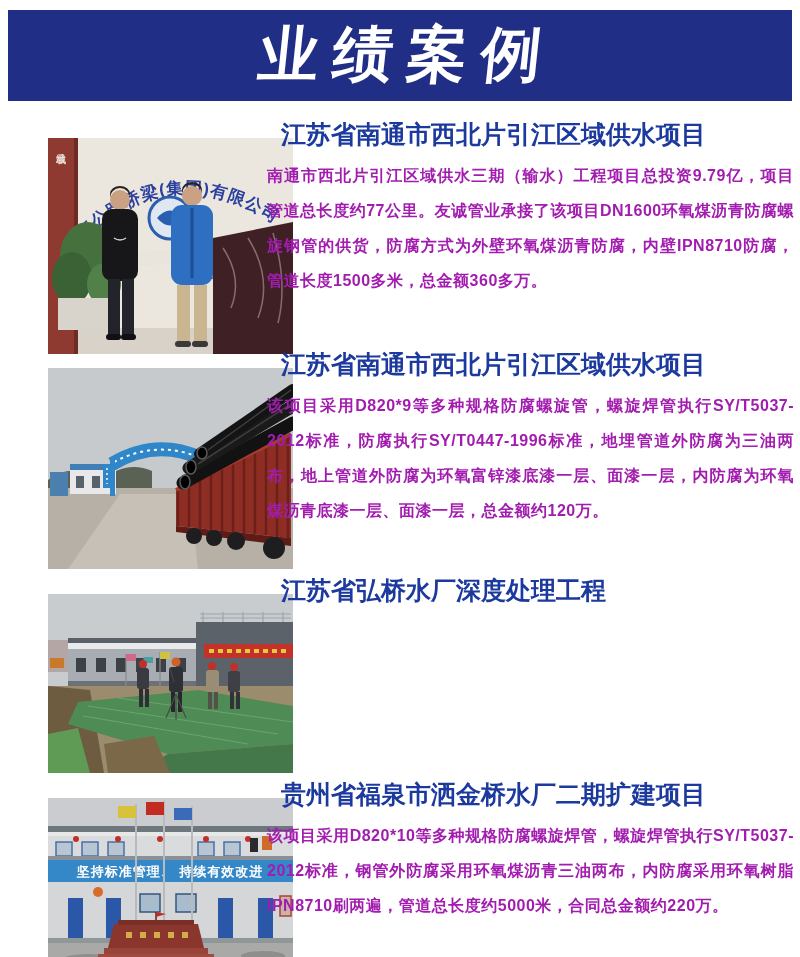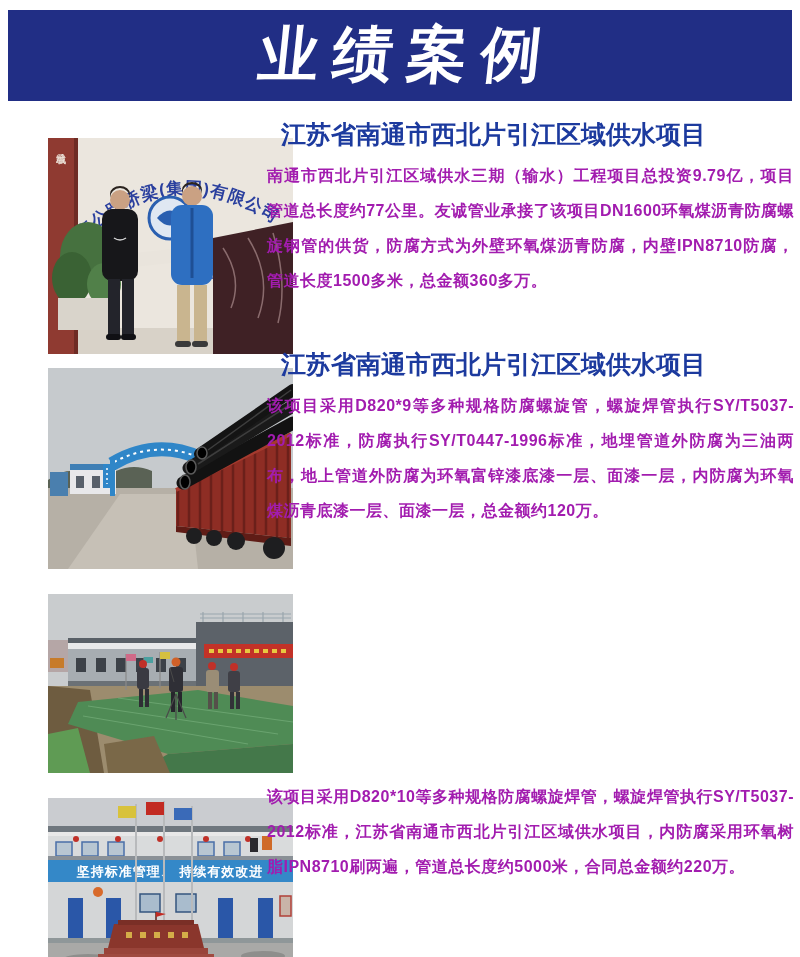--- a/index.html
+++ b/index.html
@@ -250,20 +250,21 @@
         <g>
           <circle cx="186" cy="73" r="4" fill="#c03028"></circle>
           <rect x="180" y="77" width="12" height="21" rx="3" fill="#3f3f46"></rect>
           <rect x="182" y="98" width="4" height="17" fill="#323238"></rect>
             <rect x="188" y="98" width="4" height="17" fill="#323238"></rect>
         </g>
       </g>
     </svg>
   </figure>
   <div class="content">
+    <h2 class="case-title">江苏省弘桥水厂深度处理工程</h2>
   </div>
 </section>
 
 <section class="case" id="sec4">
   <figure class="photo">
     <svg width="245" height="175" viewBox="0 0 245 175">
       <rect width="245" height="60" fill="#caccd0"></rect>
       <g>
         <rect x="0" y="28" width="245" height="6" fill="#6f777e"></rect>
         <rect x="0" y="34" width="245" height="4" fill="#e8e8e8"></rect>
@@ -335,15 +336,16 @@
           <rect x="106" y="134" width="6" height="6"></rect>
             <rect x="120" y="134" width="6" height="6"></rect>
           <rect x="134" y="134" width="6" height="6"></rect>
         </g>
         <rect x="56" y="150" width="104" height="6" fill="#99443a"></rect>
         <rect x="50" y="156" width="116" height="5" fill="#a04a40"></rect>
       </g>
     </svg>
   </figure>
   <div class="content">
-    <p class="case-body">该项目采用D820*10等多种规格防腐螺旋焊管，螺旋焊管执行SY/T5037-2012标准，江苏省南通市西北片引江区域供水项目，内防腐采用环氧树脂IPN8710刷两遍，管道总长度约5000米，合同总金额约220万。</p>
+    <h2 class="case-title">贵州省福泉市洒金桥水厂二期扩建项目</h2>
+    <p class="case-body">该项目采用D820*10等多种规格防腐螺旋焊管，螺旋焊管执行SY/T5037-2012标准，钢管外防腐采用环氧煤沥青三油两布，内防腐采用环氧树脂IPN8710刷两遍，管道总长度约5000米，合同总金额约220万。</p>
   </div>
 </section>
 
 </body></html>

